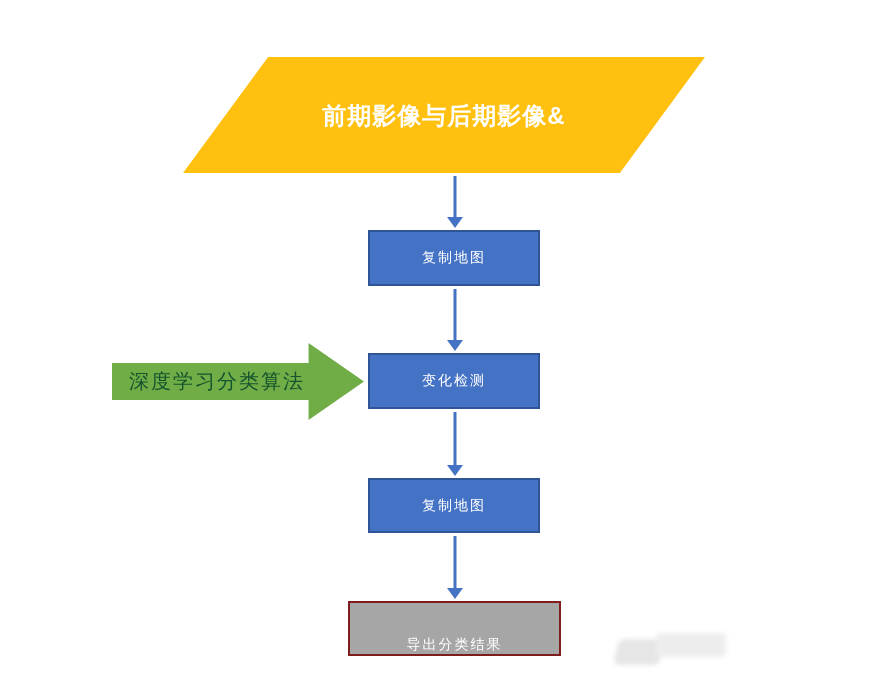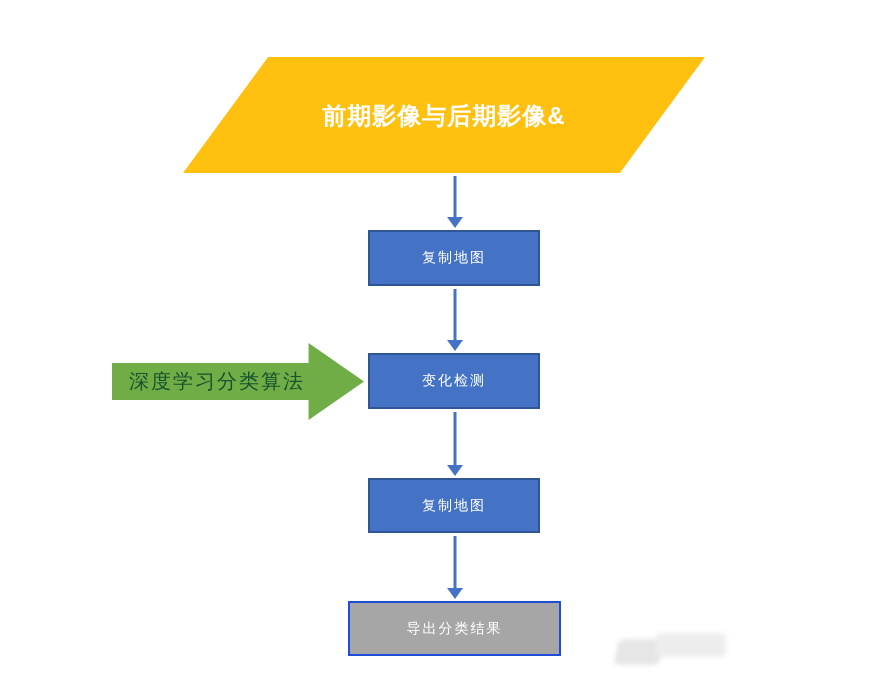--- a/index.html
+++ b/index.html
@@ -49,21 +49,22 @@
     font-size: 14px;
     letter-spacing: 2px;
     white-space: nowrap;
   }
   .node.blue {
     background: #4472C4;
     border: 2px solid #2F5597;
   }
   .node.gray {
     background: #A6A6A6;
-    border: 2px solid #1d4ed8;
+    border: 2px solid #7f1d1d;
+    align-items: flex-end;
   }
   #node-copy   { left: 368px; top: 230px; width: 172px; height: 56px; }
   #node-classify { left: 368px; top: 353px; width: 172px; height: 56px; }
   #node-change { left: 368px; top: 478px; width: 172px; height: 55px; }
   #node-export { left: 348px; top: 601px; width: 213px; height: 55px; }
   
   .connector { position: absolute; width: 16px; }
   .connector .shaft {
     position: absolute;
     left: 50%;

